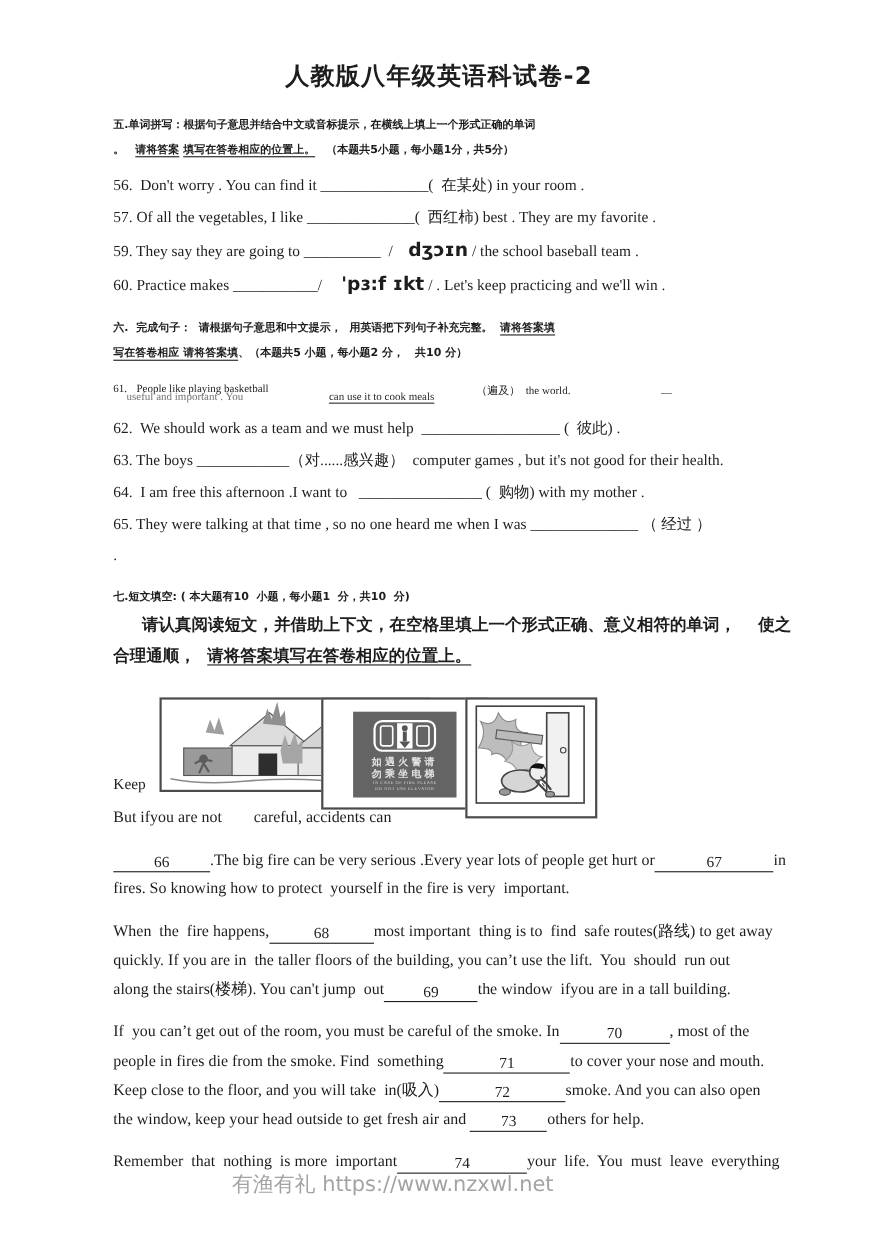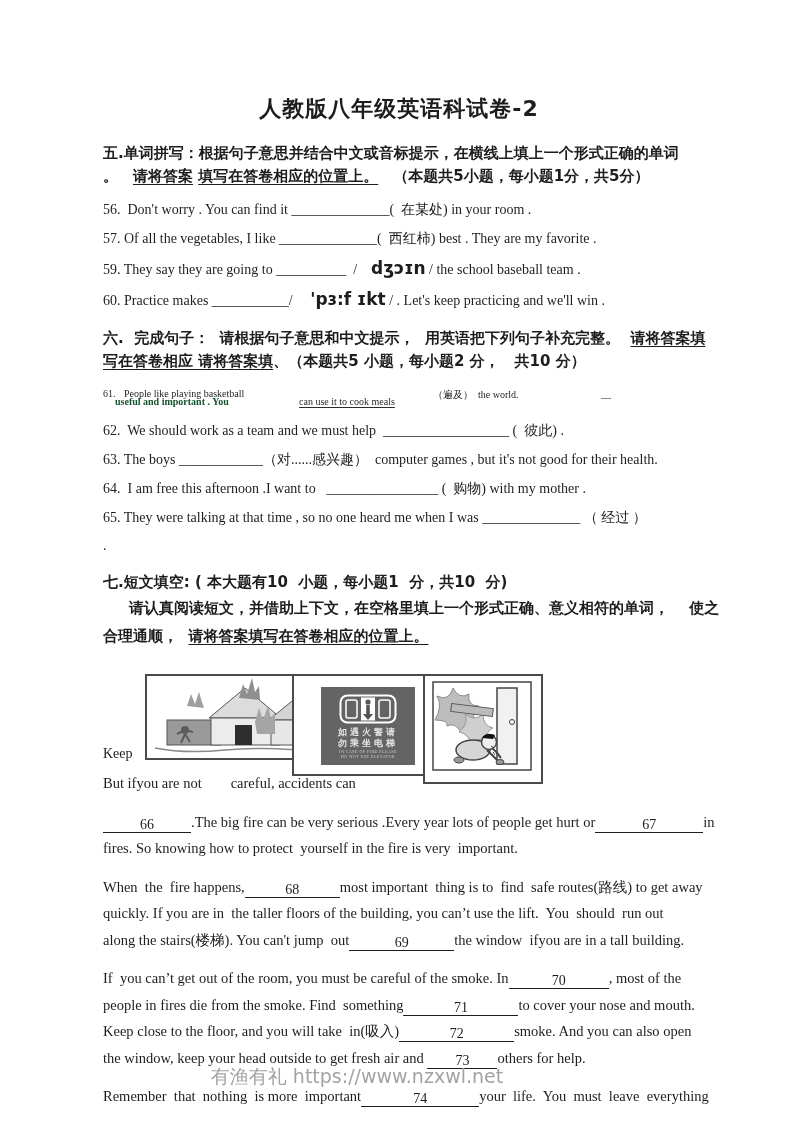--- a/index.html
+++ b/index.html
@@ -1,32 +1,32 @@
 <!DOCTYPE html>
 <html><head>
 <meta charset="utf-8">
 <style>
   * { margin:0; padding:0; box-sizing:border-box; }
   html,body { width:793px; height:1122px; background:#ffffff; }
   body { position:relative; overflow:hidden; color:#1d1d1d;
          font-family:"Liberation Serif", serif; }
   .content { position:absolute; left:103px; top:0; width:592px; }
   .cn { font-family:"DejaVu Sans","Liberation Sans",sans-serif; }
-  .title { margin-top:94px; text-align:center; font-size:22px; font-weight:bold;
+  .title { margin-top:54px; text-align:center; font-size:22px; font-weight:bold;
            letter-spacing:1px; white-space:nowrap; }
-  .sec { margin-top:18px; font-weight:bold; font-size:15px; line-height:23px; }
+  .sec { margin-top:18px; font-weight:bold; font-size:10px; line-height:23px; }
   .hline { white-space:pre; }
   .u { text-decoration:underline; text-underline-offset:3px; }
   .qblock { margin-top:14px; }
   .q { font-size:14px; line-height:16px; margin-bottom:13px; white-space:pre; }
   .phon { font-family:"DejaVu Sans",sans-serif; font-weight:bold; font-size:17px; }
   
   .q61 { position:relative; height:30px; margin-bottom:6px; font-size:10px; }
   .q61 span { position:absolute; white-space:pre; }
-  .g1 { left:12px; top:9px; color:#14532d;font-weight:bold; }
+  .g1 { left:12px; top:9px; color:#737373; }
   .g2 { left:196px; top:9px; color:#2b2b2b; text-decoration:underline; text-underline-offset:2px; }
   .m1 { left:21px; top:1px; }
   .m2 { left:330px; top:1px; }
   .dash61 { left:498px; top:5px; }
   .lone-dot { font-size:14px; line-height:14px; margin-bottom:8px; }
   .instr { font-size:15px; font-weight:bold; line-height:28px; white-space:pre; }
   .instr.ind { text-indent:26px; }
   
   .imgrow { position:relative; margin-left:42px; height:110px; margin-top:24px; }
   .ibox { position:absolute; top:0; background:#fff; border:2px solid #4a4a4a; }
@@ -41,21 +41,21 @@
   .sign-en { color:#cfcfcf; font-size:4px; line-height:5px; letter-spacing:.5px; white-space:nowrap; }
   .elev { margin-bottom:3px; }
   
   .afterimgs { margin-top:-14px; }
   .pline { font-size:14.5px; line-height:26.5px; white-space:pre; }
   .pgap { margin-top:12px; }
   .bl { display:inline-block; border-bottom:1.2px solid #1d1d1d; text-align:center;
         height:17px; line-height:17px; vertical-align:-2px; font-size:14px; }
   .bleft { text-align:center; }
   .w70{width:70px}.w88{width:88px}.w95{width:95px}.w100{width:100px}
-  .w105{width:105px}.w108{width:108px}.w115{width:115px}.w118{width:118px}
+  .w105{width:85px}.w108{width:108px}.w115{width:115px}.w118{width:118px}
   .footer { position:absolute; left:0; width:714px; top:1064px; text-align:center;
             color:#a3a3a3; font-size:19px; font-family:"DejaVu Sans","Liberation Sans",sans-serif; }
 </style>
 </head>
 <body>
 
 <div class="content">
 
   <div class="title cn">人教版八年级英语科试卷-2</div>
 

